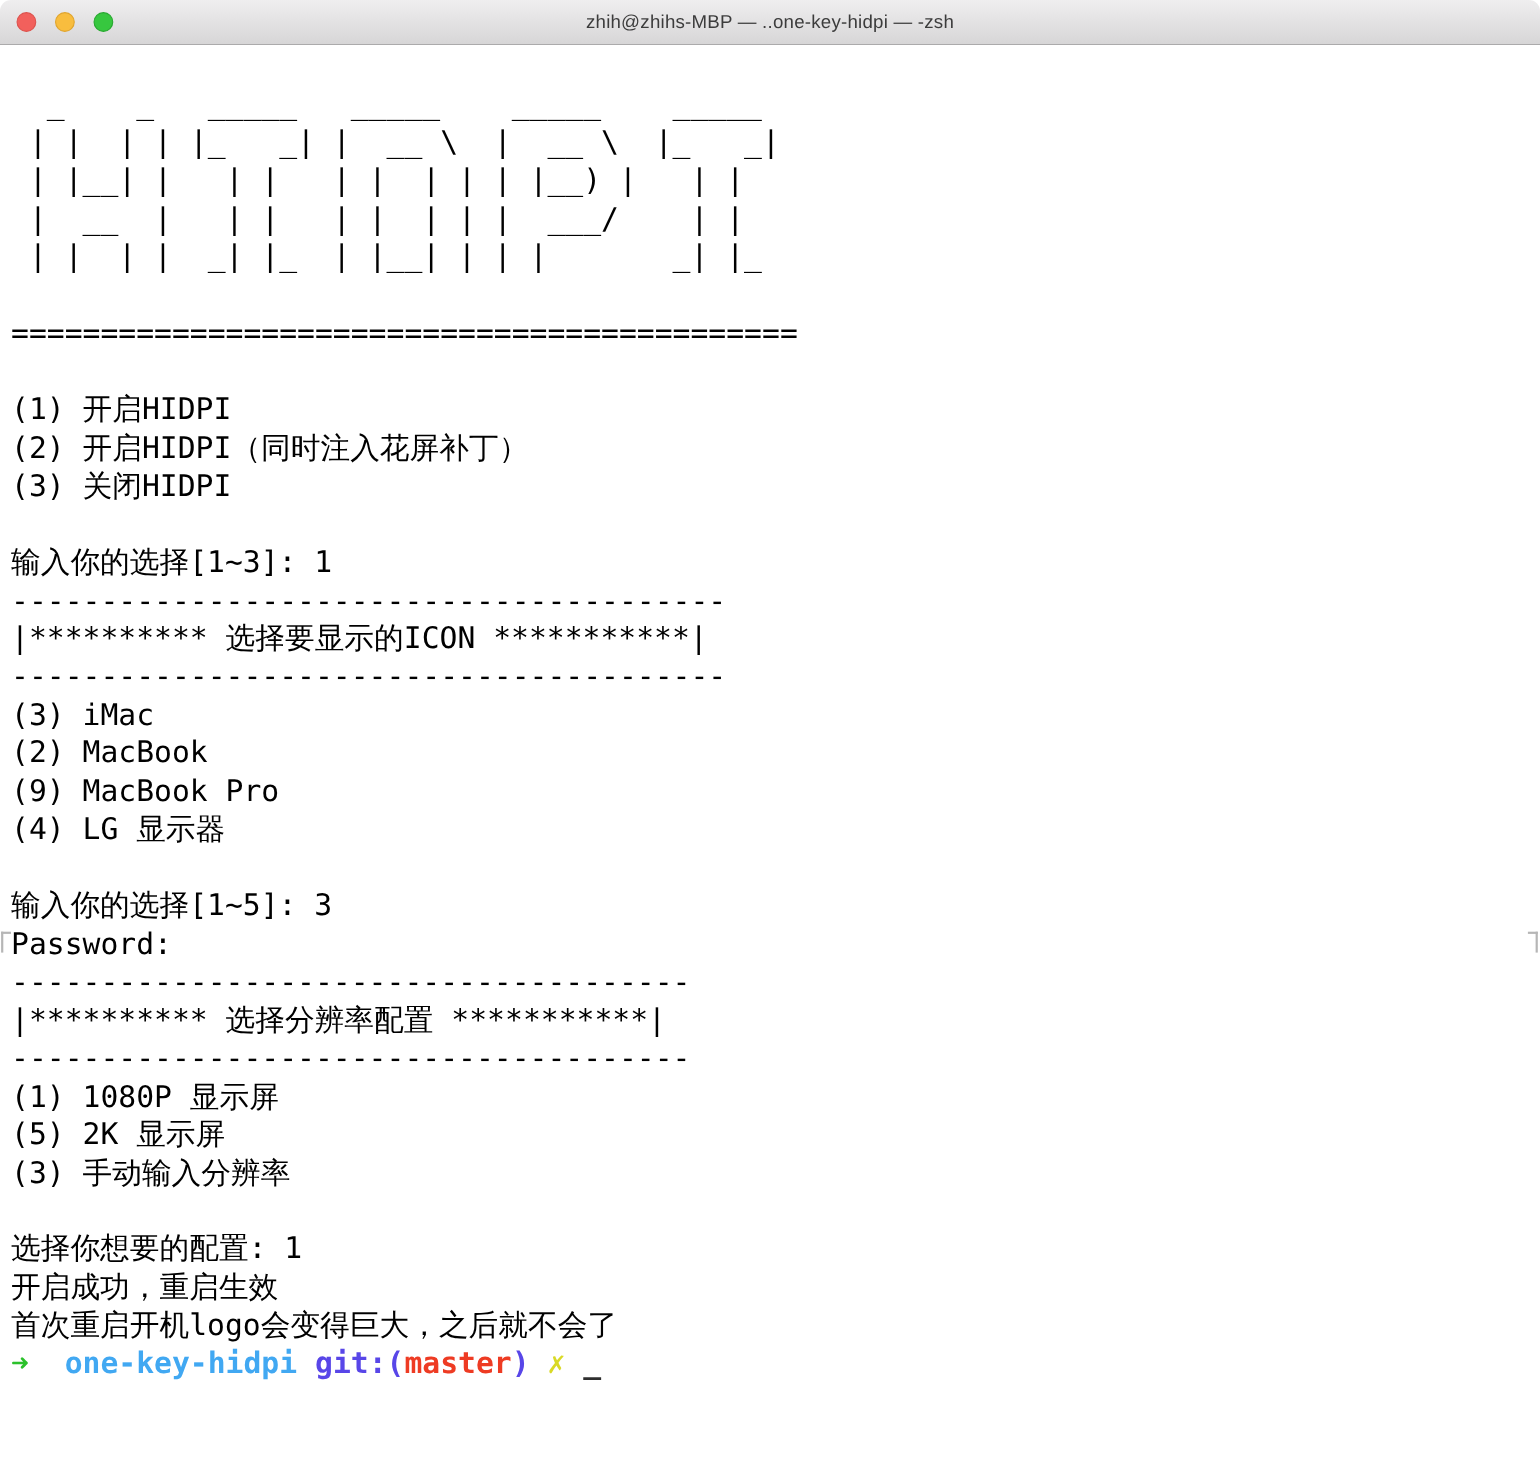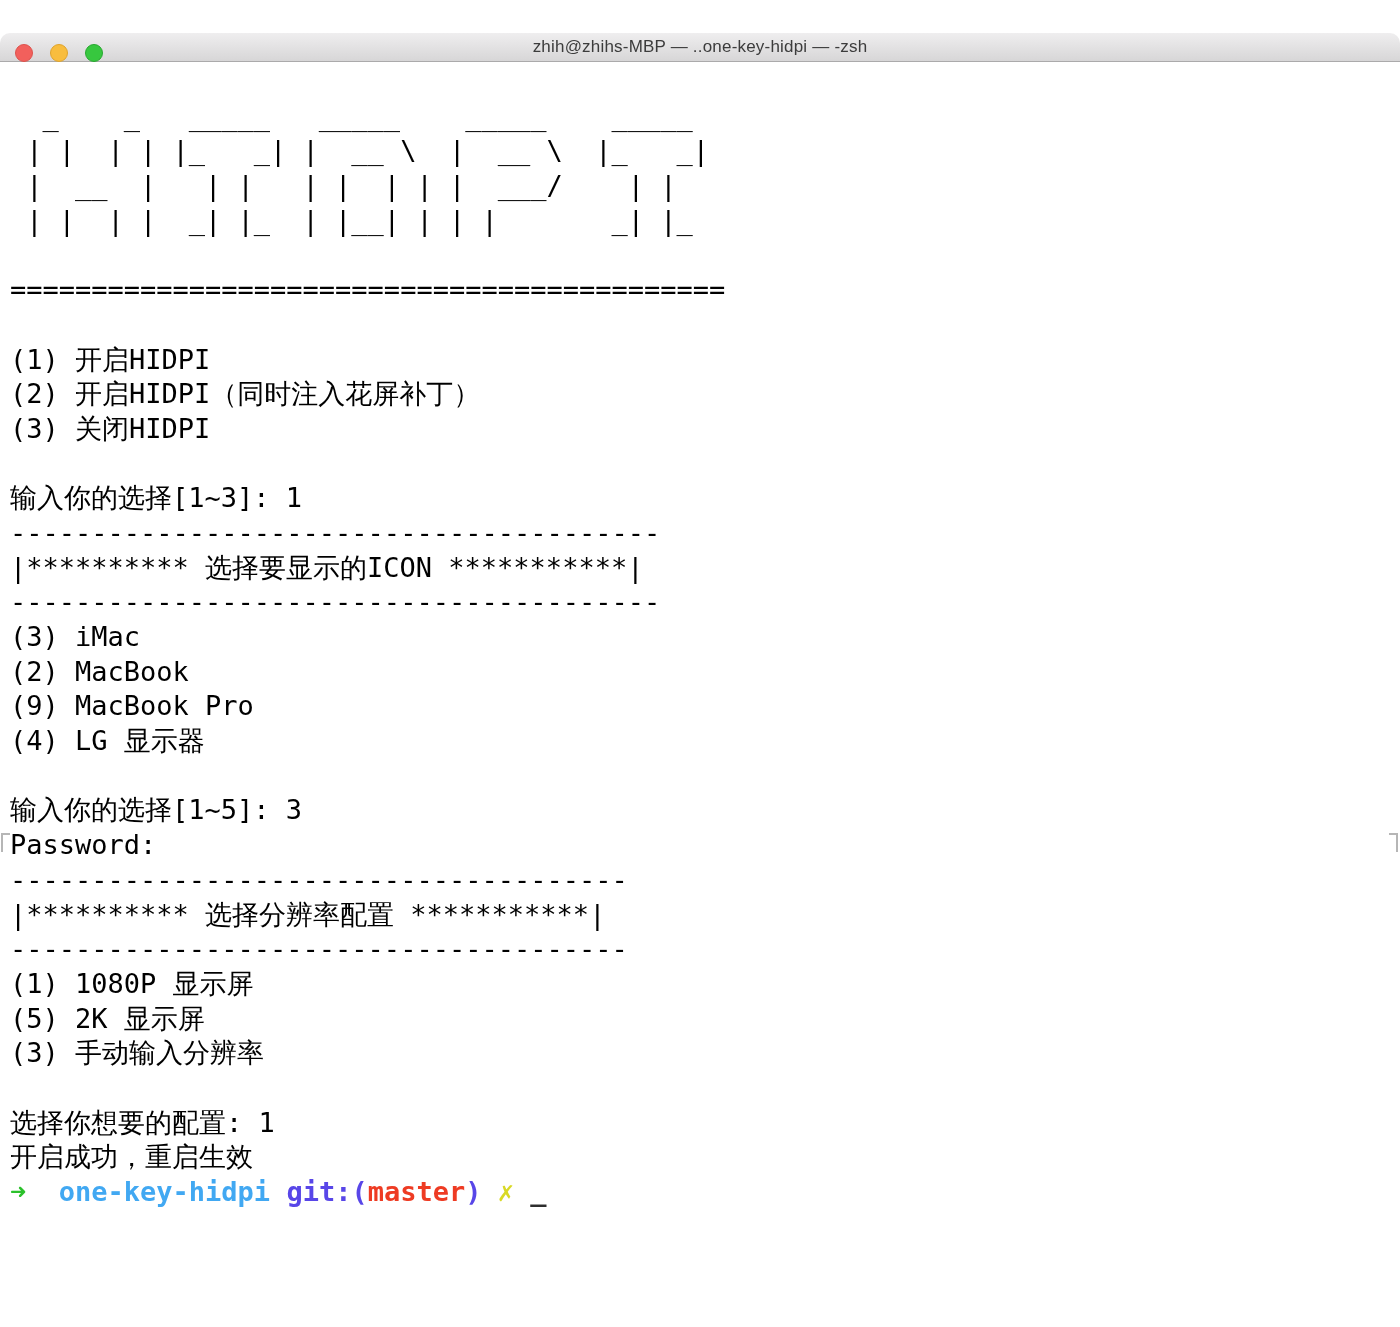--- a/index.html
+++ b/index.html
@@ -2,26 +2,26 @@
 <html><head>
 <meta charset="utf-8">
 <style>
   * { margin:0; padding:0; box-sizing:border-box; }
   html,body { width:1400px; height:1327px; }
   body { background:#ffffff; overflow:hidden; font-family:"DejaVu Sans Mono","Liberation Mono",monospace; }
 
   .window { width:1400px; height:1327px; background:#ffffff; }
 
   .titlebar {
-    height:29px;
+    height:41px;
     background:linear-gradient(#efeeef,#d7d6d7);
     border-bottom:1px solid #abaaab;
     border-radius:10px 10px 0 0;
     position:relative;
-    display:flex; align-items:center; justify-content:center;margin-top:33px;
+    display:flex; align-items:center; justify-content:center;
   }
   .traffic { position:absolute; left:15px; top:11px; display:flex; gap:17px; }
   .tl { width:18px; height:18px; border-radius:50%; border:1px solid rgba(0,0,0,0.12); }
   .tl-close { background:#f2605c; border-color:#dd524d; }
   .tl-min   { background:#f8bd3e; border-color:#e0a42c; }
   .tl-zoom  { background:#37c73f; border-color:#27a82f; }
   .title {
     font-family:"Liberation Sans","DejaVu Sans",sans-serif;
     font-size:17px; color:#3c3c3c; letter-spacing:0.2px;
   }
@@ -53,20 +53,21 @@
       <div class="tl tl-min"></div>
       <div class="tl tl-zoom"></div>
     </div>
     <div class="title">zhih@zhihs-MBP — ..one-key-hidpi — -zsh</div>
   </div>
 
   <div class="screen">
       <div class="line"></div>
       <div class="line">  _    _   _____   _____    _____    _____ </div>
       <div class="line"> | |  | | |_   _| |  __ \  |  __ \  |_   _|</div>
+      <div class="line"> | |__| |   | |   | |  | | | |__) |   | |  </div>
       <div class="line"> |  __  |   | |   | |  | | |  ___/    | |  </div>
       <div class="line"> | |  | |  _| |_  | |__| | | |       _| |_ </div>
       <div class="line"></div>
       <div class="line">============================================</div>
       <div class="line"></div>
       <div class="line">(1) 开启HIDPI</div>
       <div class="line">(2) 开启HIDPI（同时注入花屏补丁）</div>
       <div class="line">(3) 关闭HIDPI</div>
       <div class="line"></div>
       <div class="line">输入你的选择[1~3]: 1</div>
@@ -82,15 +83,16 @@
       <div class="line marked">Password:</div>
       <div class="line">--------------------------------------</div>
       <div class="line">|********** 选择分辨率配置 ***********|</div>
       <div class="line">--------------------------------------</div>
       <div class="line">(1) 1080P 显示屏</div>
       <div class="line">(5) 2K 显示屏</div>
       <div class="line">(3) 手动输入分辨率</div>
       <div class="line"></div>
       <div class="line">选择你想要的配置: 1</div>
       <div class="line">开启成功，重启生效</div>
+      <div class="line">首次重启开机logo会变得巨大，之后就不会了</div>
       <div class="line prompt-line"><span style="color: rgb(43, 193, 43);">➜</span><span>  </span><span style="color: rgb(65, 168, 242);">one-key-hidpi</span><span> </span><span style="color: rgb(88, 70, 232);">git:(</span><span style="color: rgb(238, 59, 35);">master</span><span style="color: rgb(88, 70, 232);">)</span><span> </span><span style="color: rgb(217, 217, 37);">✗</span><span> </span><span style="color: rgb(46, 46, 46);">_</span></div>
     </div>
 </div>
 
 </body></html>

